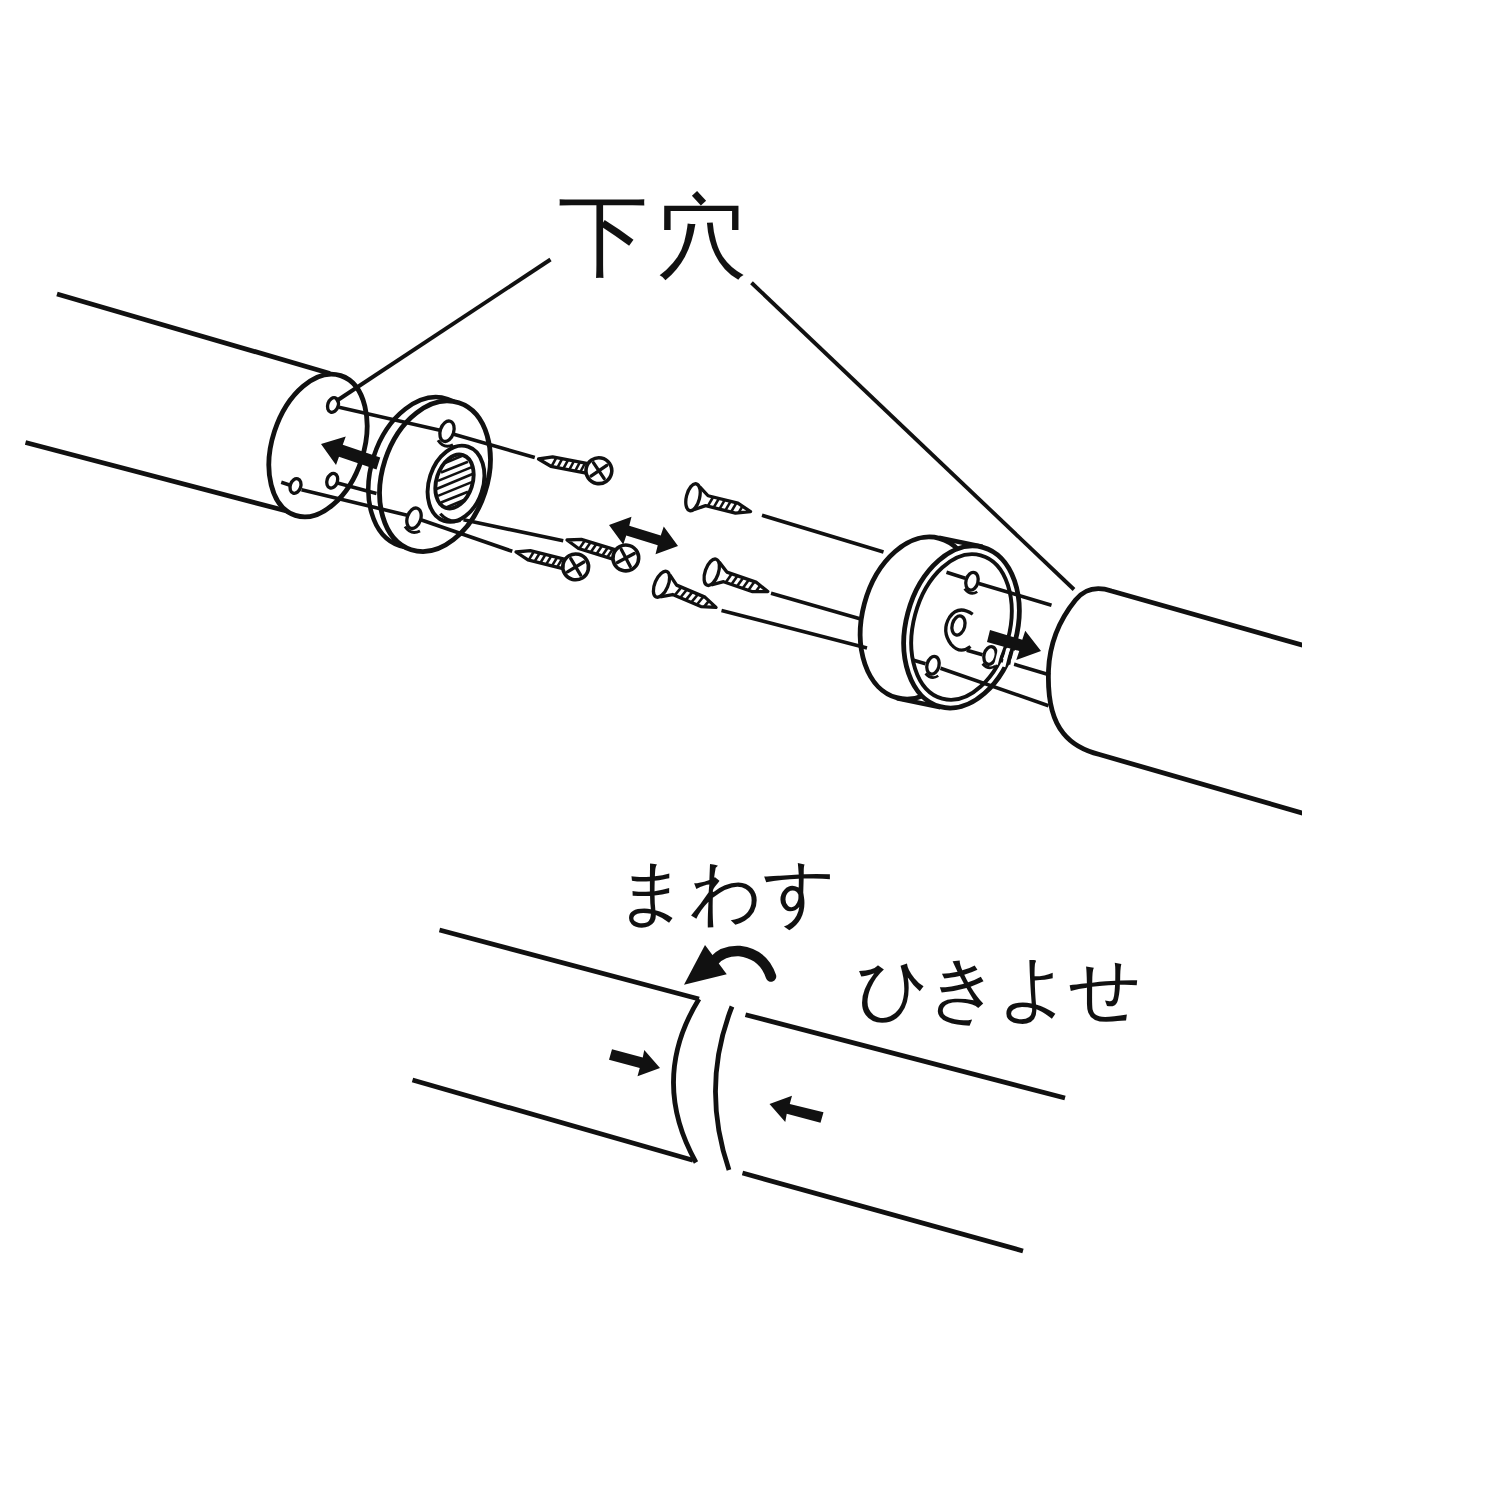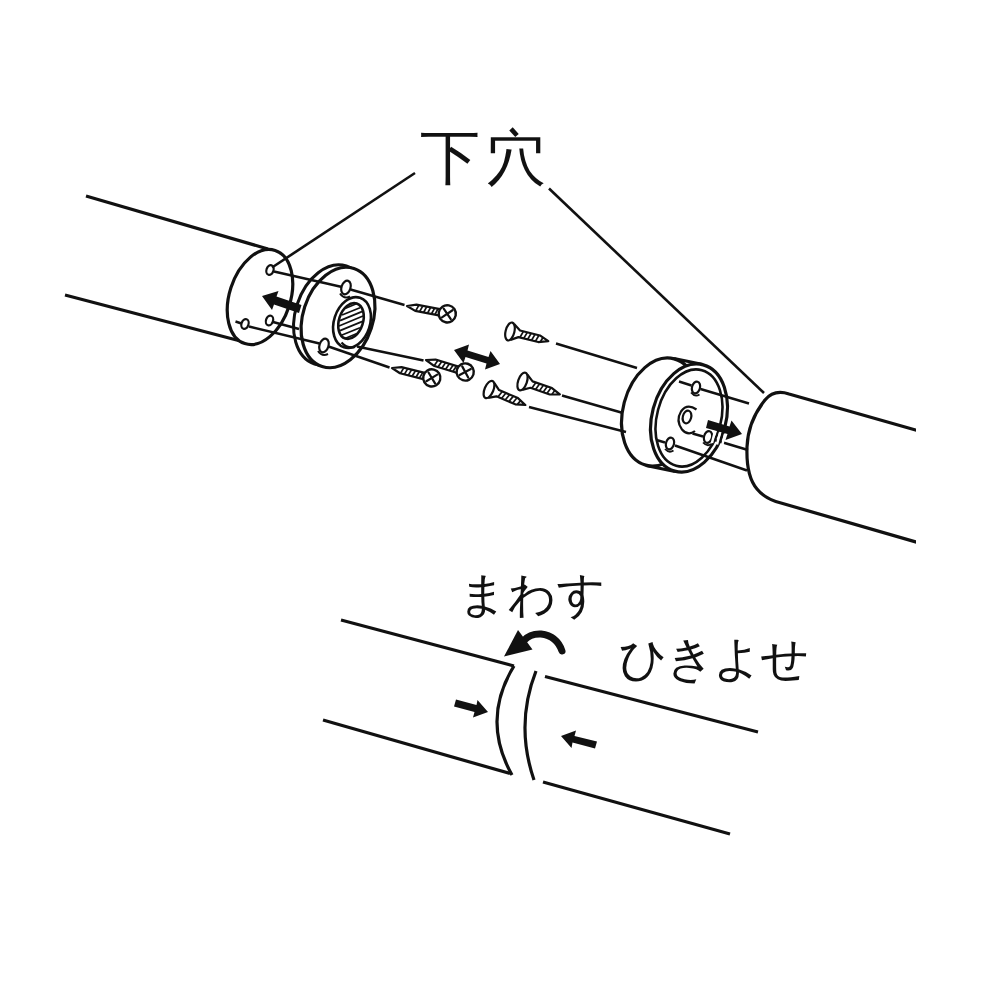--- a/index.html
+++ b/index.html
@@ -1,17 +1,17 @@
 <!DOCTYPE html>
 <html><head>
 <meta charset="utf-8">
 <style>
   html,body{margin:0;padding:0;background:#ffffff;}
   .stage{position:relative;width:868px;height:1000px;background:#ffffff;overflow:hidden;
-         font-family:"DejaVu Sans","Liberation Sans",sans-serif;margin-left:48px;}
+         font-family:"DejaVu Sans","Liberation Sans",sans-serif;}
   svg{position:absolute;left:0;top:0;}
   .ink-stroke{stroke:#111111;fill:none;}
   .ink-fill{fill:#111111;stroke:none;}
   .white-part{fill:#ffffff;stroke:#111111;}
   text{fill:#111111;font-family:"DejaVu Sans","Liberation Sans",sans-serif;}
   .label-lg{font-size:60px;letter-spacing:6px;}
   .label-md{font-size:48px;}
 </style>
 </head>
 <body>

